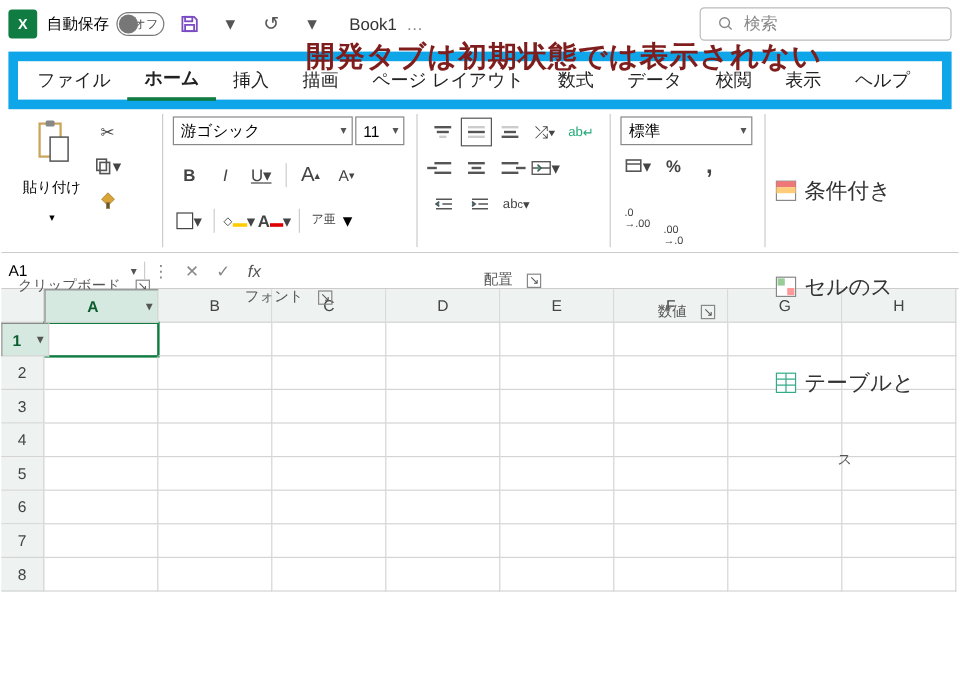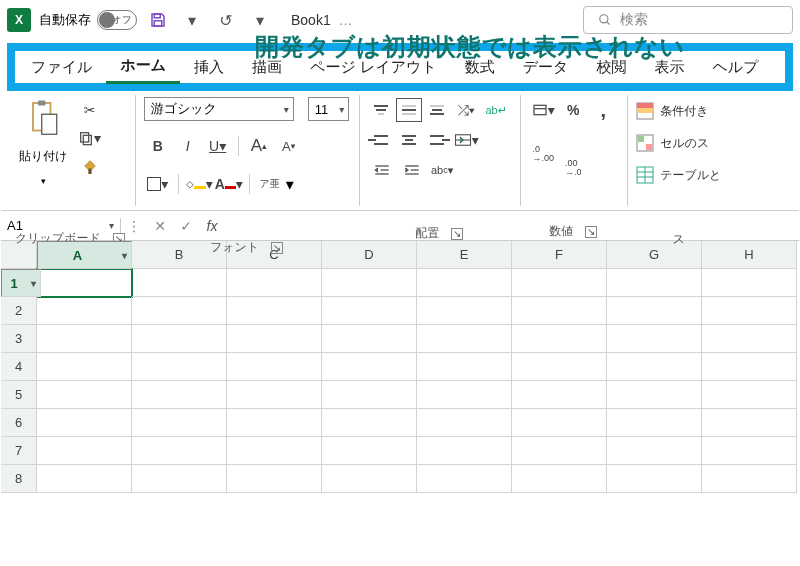--- a/index.html
+++ b/index.html
@@ -5,48 +5,48 @@
   * { box-sizing: border-box; margin: 0; padding: 0; font-family: "Yu Gothic UI", "Meiryo", sans-serif; }
   body { background: #ffffff; width: 800px; height: 566px; overflow: hidden; position: relative; border:1px solid #fff;}
   .titlebar { height: 38px; background: #ffffff; display:flex; align-items:center; gap:8px; padding:0 6px; border-bottom:0; }
   .app-logo { width:24px; height:24px; background:#107c41; color:#fff; font-size:12px; font-weight:bold; display:flex;align-items:center;justify-content:center;border-radius:3px;}
   .autosave { display:flex; align-items:center; gap:6px; font-size:13px; }
   .toggle { width:40px; height:20px; border:1px solid #777; border-radius:10px; position:relative; display:flex; align-items:center; justify-content:flex-end; padding:0 4px; font-size:10px; color:#555; background:#fff;}
   .toggle::before{content:"";position:absolute;left:1px;top:1px;width:16px;height:16px;border-radius:50%;background:#777;}
   .qat-btn { width:26px; height:26px; display:flex; align-items:center; justify-content:center; color:#555; font-size:16px; border-radius:3px;}
   .titlebook { font-size:14px; color:#333; margin-left:10px; }
   .search { margin-left:auto; display:flex; align-items:center; gap:8px; background:#fff;border:1px solid #bbb; border-radius:4px; height:28px; padding:0 14px; min-width:210px; color:#888; font-size:14px;}
-  .annotation { position:absolute; left:254px; top:30px; color:#0f766e; font-size:24px; font-weight:600; letter-spacing:1px; z-index:50; white-space:nowrap;}
+  .annotation { position:absolute; left:254px; top:30px; color:#7f1d1d; font-size:24px; font-weight:600; letter-spacing:1px; z-index:50; white-space:nowrap;}
   .tabs-wrap { position:relative; margin:4px 6px 0 6px; }
   .tabbox { border:8px solid #0ea5e9; height:48px; display:flex; align-items:center; gap:0; padding:0 2px;}
   .tab { padding:6px 14px; font-size:15px; color:#222; cursor:default; white-space:nowrap;}
   .tab.active { font-weight:700; border-bottom:3px solid #107c41; }
   
   .ribbon { display:flex; border-bottom:1px solid #ccc; padding:4px 0 4px 6px; height:120px; }
   .group { border-right:1px solid #ccc; padding:2px 10px 2px 8px; display:flex; flex-direction:column; justify-content:space-between; position:relative;}
   .group-body{flex:1; display:flex; gap:4px;}
   .group-label { display:flex; justify-content:center; align-items:center; gap:6px; font-size:12px; color:#555; padding-top:2px;margin-top:40px;}
   .dlaunch{font-size:10px;color:#555;border:1px solid #888;width:12px;height:12px;display:inline-flex;align-items:center;justify-content:center;margin-left:6px;}
   .bigbtn { display:flex; flex-direction:column; align-items:center; justify-content:center; font-size:12px; gap:11px; padding:2px 4px;}
   .smallbtn { width:28px; height:26px; display:flex; align-items:center; justify-content:center; font-size:14px; color:#444;}
   .col { display:flex; flex-direction:column; gap:2px;}
   .row { display:flex; align-items:center; gap:2px;}
   .sel { border:1px solid #888; background:#fff; height:24px; font-size:13px; padding:0 20px 0 6px; position:relative; display:flex; align-items:center; min-width:40px;}
   .sel::after{content:"▾"; position:absolute; right:4px; font-size:10px; color:#555;}
   .fontname{min-width:150px;}
-  .fontsize{min-width:36px;margin-left:12px;}
+  .fontsize{min-width:36px;}
   .ico{display:inline-flex;align-items:center;justify-content:center;}
   .ul{text-decoration:underline;}
   .bord{border:1px solid #444;width:14px;height:14px;display:inline-block;}
   .colorbar{display:inline-block;width:16px;height:3px;background:#ffcc00;position:relative;top:3px;}
   .colorbarR{display:inline-block;width:16px;height:3px;background:#d00;position:relative;top:3px;}
   .aligncell{width:26px;height:24px;display:flex;flex-direction:column;justify-content:center;gap:2px;align-items:center;}
   .aline{width:14px;height:2px;background:#555;display:block;}
   .boxed{border:1px solid #555;padding:1px 2px;}
-  .styleside .sidebtn{display:flex;align-items:center;gap:6px;font-size:12px;color:#333;height:28px;}
+  .styleside .sidebtn{display:flex;align-items:center;gap:6px;font-size:18px;color:#333;height:28px;margin-top:48px;}
   .styleside .sideico{width:18px;height:18px;display:flex;align-items:center;justify-content:center;}
   
   .fbar{display:flex;align-items:center;border-bottom:1px solid #ccc;height:30px;background:#fff;}
   .namebox{width:120px;border-right:1px solid #ccc;display:flex;align-items:center;padding:0 6px;font-size:13px;position:relative;}
   .namebox::after{content:"▾";position:absolute;right:6px;font-size:10px;color:#555;}
   .fbtn{width:26px;display:flex;align-items:center;justify-content:center;color:#888;font-size:14px;}
   .fxlab{font-style:italic;color:#555;}
   .finput{flex:1;padding:0 6px;font-size:13px;}
   
   .sheet{display:grid;grid-template-columns:36px repeat(8,95px);}
@@ -249,20 +249,23 @@
     </div>
     <div class="group-label">
         <span>配置</span>
         <span class="dlaunch">↘</span>
       </div>
   </div>
 
   <div class="group">
     <div class="group-body col" style="gap:4px;">
       <div class="row">
+          <div class="sel" style="min-width:110px;">標準</div>
+        </div>
+      <div class="row">
         <div class="smallbtn">
           <svg width="16" height="14" viewBox="0 0 24 20" fill="none" stroke="#555" stroke-width="2">
               <rect x="3" y="3" width="18" height="14"></rect>
               <line x1="3" y1="8" x2="21" y2="8"></line>
             </svg>▾
         </div>
         <div class="smallbtn" style="font-weight:600;">%</div>
         <div class="smallbtn" style="font-size:20px;font-weight:700;">,</div>
       </div>
       <div class="row">

